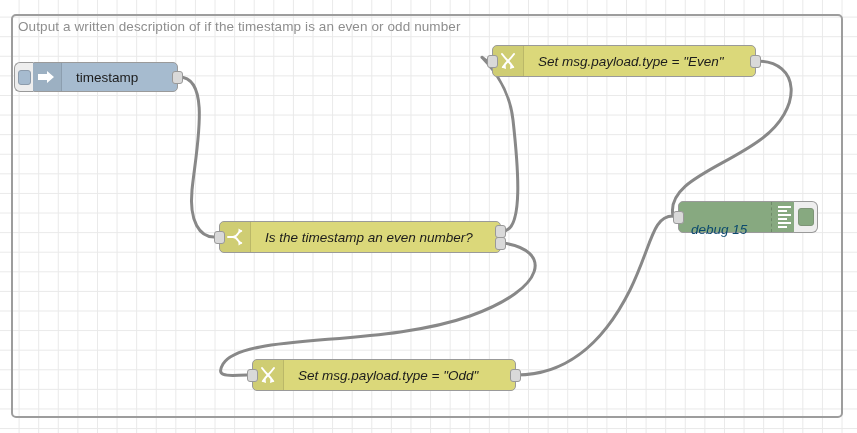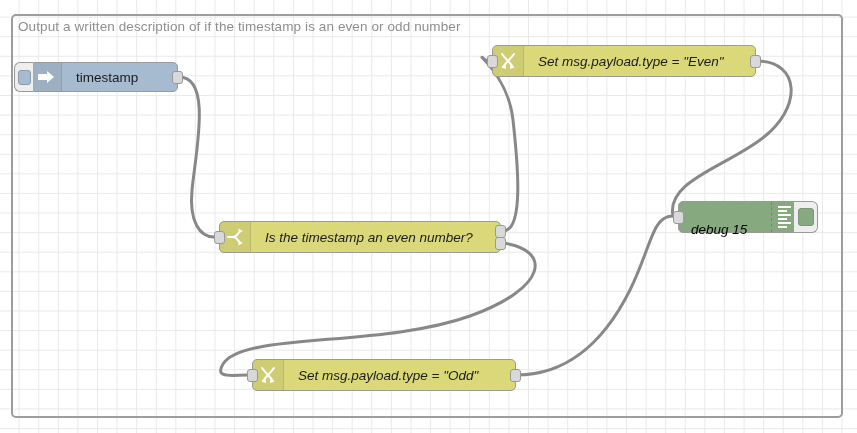--- a/index.html
+++ b/index.html
@@ -134,21 +134,21 @@
     top: 201px;
     width: 119px;
     height: 32px;
     background: #87a980;
     border-top-right-radius: 4px;
     border-bottom-right-radius: 4px;
   }
   .debug-node .node-label {
     justify-content: flex-start;
     padding: 0 8px 0 12px;
-    color: #000000;
+    color: #0c4a6e;
     margin-top: 24px;
   }
   .debug-lines {
     width: 24px;
     display: flex;
     flex-direction: column;
     justify-content: center;
     align-items: center;
     gap: 2px;
     border-left: 1px dashed rgba(0,0,0,0.18);

